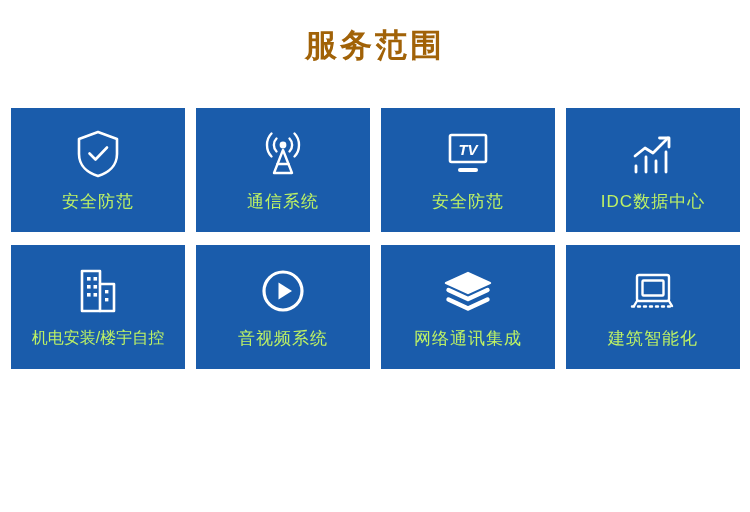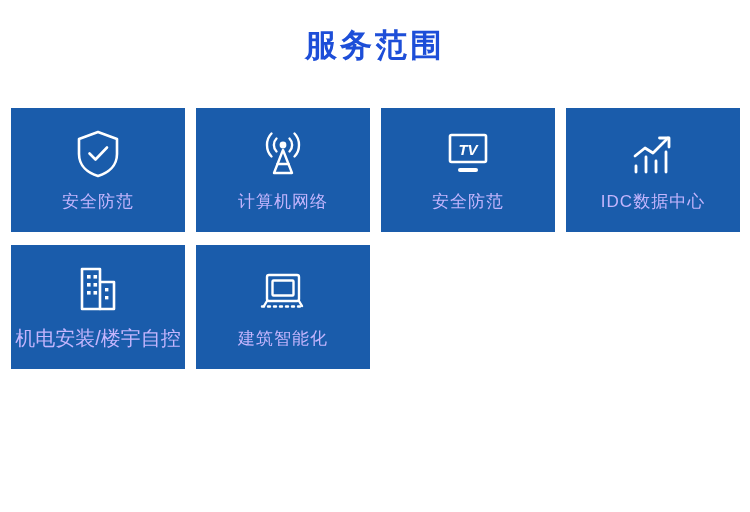--- a/index.html
+++ b/index.html
@@ -14,21 +14,21 @@
     overflow: hidden;
   }
   .page {
     position: relative;
     width: 750px;
     height: 512px;
     box-sizing: border-box;
   }
   .page-title {
     text-align: center;
-    color: #1d4ed8;
+    color: #a16207;
     font-size: 32px;
     font-weight: bold;
     letter-spacing: 3px;
     line-height: 1;
     padding-top: 29px;
     margin: 0;
     user-select: none;
   }
   .grid {
     position: absolute;
@@ -56,29 +56,29 @@
     width: 100%;
     display: flex;
     align-items: center;
     justify-content: center;
     margin-bottom: 12px;
   }
   .card .icon svg {
     display: block;
   }
   .card .label {
-    color: #c4b5fd;
+    color: #bef264;
     font-size: 17px;
     letter-spacing: 1px;
     line-height: 1;
     white-space: nowrap;
     user-select: none;
   }
   .card .label.long {
-    font-size: 20px;
+    font-size: 16px;
     letter-spacing: 0px;
   }
 </style>
 </head>
 <body>
 
 <div class="page">
 
   <h1 class="page-title">服务范围</h1>
 
@@ -100,21 +100,21 @@
         <svg width="48" height="50" viewBox="0 0 48 50" fill="none" stroke="#ffffff" stroke-width="2.4" stroke-linecap="round" stroke-linejoin="round">
           <circle cx="24" cy="16" r="3.4" fill="#ffffff" stroke="none"></circle>
           <path d="M17.5 22.5 C14 19 14 13 17.5 9.5"></path>
           <path d="M30.5 9.5 C34 13 34 19 30.5 22.5"></path>
           <path d="M12.5 27.5 C6.5 21.5 6.5 10.5 12.5 4.5"></path>
           <path d="M35.5 4.5 C41.5 10.5 41.5 21.5 35.5 27.5"></path>
           <path d="M24 21 L33 44 H15 Z"></path>
           <line x1="18.5" y1="35" x2="29.5" y2="35"></line>
         </svg>
       </span>
-      <span class="label">计算机网络</span>
+      <span class="label">通信系统</span>
     </div>
 
     <div class="card">
       <span class="icon">
         <svg width="54" height="48" viewBox="0 0 54 48" fill="none" stroke="#ffffff" stroke-width="2.6" stroke-linecap="round" stroke-linejoin="round">
           <rect x="9" y="5" width="36" height="27" rx="1.5"></rect>
           <line x1="19" y1="40" x2="35" y2="40" stroke-width="4"></line>
           <text x="27" y="25" font-family="Liberation Sans, sans-serif" font-size="15" font-style="italic" font-weight="bold" fill="#ffffff" stroke="none" text-anchor="middle">TV</text>
         </svg>
       </span>
@@ -149,21 +149,40 @@
           <rect x="19.5" y="19" width="3.6" height="3.6" fill="#ffffff" stroke="none"></rect>
           <rect x="13" y="27" width="3.6" height="3.6" fill="#ffffff" stroke="none"></rect>
           <rect x="19.5" y="27" width="3.6" height="3.6" fill="#ffffff" stroke="none"></rect>
           <rect x="31" y="24" width="3.4" height="3.4" fill="#ffffff" stroke="none"></rect>
           <rect x="31" y="32" width="3.4" height="3.4" fill="#ffffff" stroke="none"></rect>
         </svg>
       </span>
       <span class="label long">机电安装/楼宇自控</span>
     </div>
 
+    <div class="card">
+      <span class="icon">
+        <svg width="50" height="50" viewBox="0 0 50 50" fill="none" stroke="#ffffff" stroke-width="3.2">
+          <circle cx="25" cy="25" r="19"></circle>
+          <path d="M20.5 16.5 L34 25 L20.5 33.5 Z" fill="#ffffff" stroke="none"></path>
+        </svg>
+      </span>
+      <span class="label">音视频系统</span>
+    </div>
 
+    <div class="card">
+      <span class="icon">
+        <svg width="54" height="46" viewBox="0 0 54 46" fill="none" stroke="#ffffff" stroke-width="2.4" stroke-linejoin="round">
+          <path d="M27 5 L49 15 L27 25 L5 15 Z" fill="#ffffff" stroke="#ffffff"></path>
+          <path d="M7.5 22 L27 31 L46.5 22" stroke-width="4.4" stroke-linecap="round"></path>
+          <path d="M7.5 31.5 L27 40.5 L46.5 31.5" stroke-width="4.4" stroke-linecap="round"></path>
+        </svg>
+      </span>
+      <span class="label">网络通讯集成</span>
+    </div>
 
     <div class="card">
       <span class="icon">
         <svg width="52" height="46" viewBox="0 0 52 46" fill="none" stroke="#ffffff" stroke-width="2.4" stroke-linecap="round" stroke-linejoin="round">
           <rect x="10" y="7" width="32" height="26" rx="2"></rect>
           <rect x="15.5" y="12.5" width="21" height="15" rx="1"></rect>
           <path d="M10 33 L7 38"></path>
           <path d="M42 33 L45 38"></path>
           <line x1="5" y1="38.5" x2="47" y2="38.5" stroke-dasharray="2 4"></line>
         </svg>

